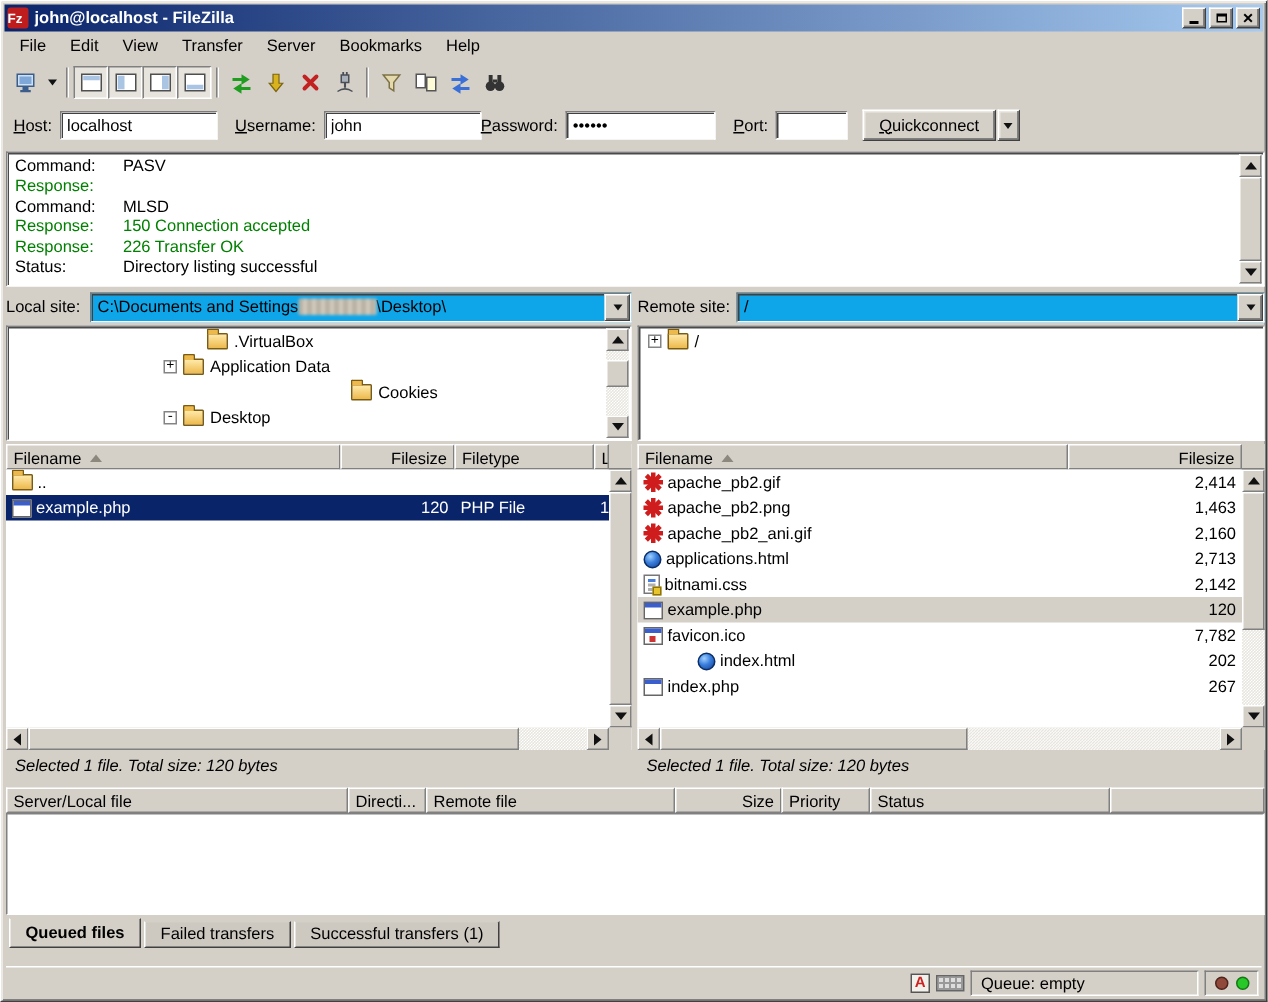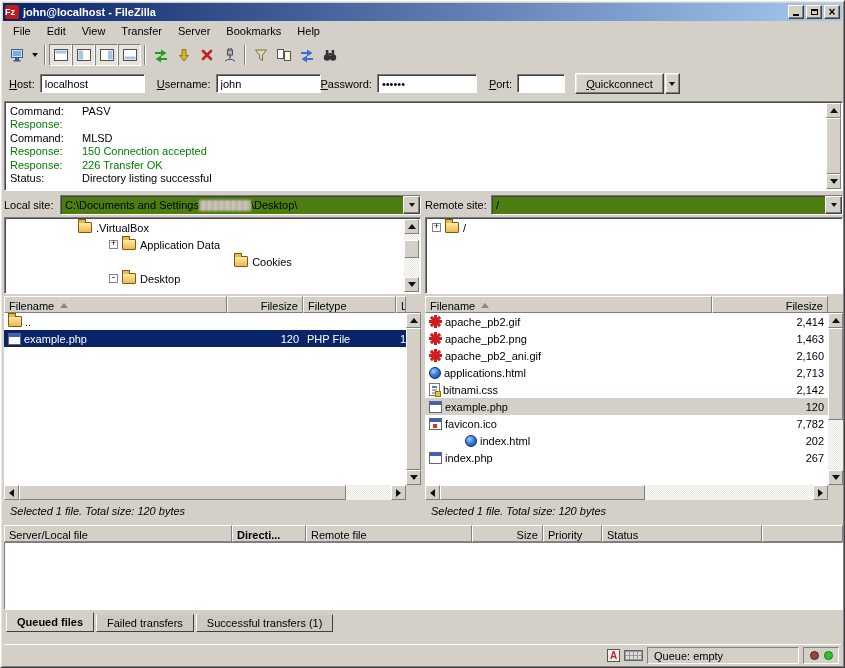--- a/index.html
+++ b/index.html
@@ -60,21 +60,21 @@
   
   .log-panel { left:3px; top:100px; width:839px; height:90px; }
   .log-lines { position:absolute; left:2px; top:2px; right:17px; bottom:2px; padding:1px 3px; overflow:hidden; }
   .log-line { display:flex; line-height:13.4px; white-space:nowrap; }
   .log-label { width:72px; flex:0 0 72px; }
   .command, .status { color:#000; }
   .response { color:#008000; }
 
   
   .site-row { height:21px; display:flex; align-items:center; }
-  .combo { flex:1; display:flex; height:20px; background:#4d7c0f;
+  .combo { flex:1; display:flex; height:20px; background:#0ea5e9;
     border:1px solid; border-color:#7b7b7b #fff #fff #7b7b7b; box-shadow: inset 1px 1px 0 #404040; }
   .combo-text { flex:1; padding:3px 4px 0 4px; white-space:nowrap; overflow:hidden; }
   .drop-btn { width:17px; background:#d4d0c8; border:1px solid; border-color:#fff #404040 #404040 #fff;
     box-shadow: inset -1px -1px 0 #808080; display:flex; align-items:center; justify-content:center; }
   .redacted { display:inline-block; width:52px; height:11px; vertical-align:-2px; border-radius:1px;
     background:repeating-linear-gradient(90deg,#b9b2a4 0 3px,#d0cabd 3px 6px); filter:blur(1px); }
 
   
   .tree-row { height:17px; display:flex; align-items:center; gap:4px; white-space:nowrap; }
   .expbox { width:9px; height:9px; flex:0 0 9px; border:1px solid #848484; background:#fff;
@@ -356,21 +356,21 @@
     <span class="combo">
       <span class="combo-text">/</span>
       <span class="drop-btn">
           <span class="a-down-s"></span>
         </span>
     </span>
   </div>
 
   <div class="abs inset" style="left:3px; top:216px; width:417px; height:77px;">
     <div style="position:absolute; left:0; top:1px; right:16px; bottom:0; overflow:hidden;">
-      <div class="tree-row" style="padding-left:60px;text-align:center;">
+      <div class="tree-row" style="padding-left:120px;text-align:center;">
           <span class="expspacer"></span>
           <span class="icon folder-icon"></span>
           <span>.VirtualBox</span>
         </div>
       <div class="tree-row" style="padding-left:104px;">
           <span class="expbox">+</span>
           <span class="icon folder-icon"></span>
           <span>Application Data</span>
         </div>
       <div class="tree-row" style="padding-left:104px;justify-content:center;">
@@ -606,21 +606,21 @@
     <div style="position:absolute; right:0; bottom:0; width:15px; height:15px; background:#d4d0c8;"></div>
   </div>
 
   <div class="abs pane-status" style="left:3px; top:501px; width:417px;">Selected 1 file. Total size: 120 bytes</div>
   <div class="abs pane-status" style="left:424px; top:501px; width:418px;">Selected 1 file. Total size: 120 bytes</div>
 
   <div class="abs list-hdr" style="left:3px; top:524px; width:839px;">
     <div class="colh" style="width:228px;">
         <span>Server/Local file</span>
       </div>
-    <div class="colh" style="width:74px;font-weight:bold;">
+    <div class="colh" style="width:52px;">
         <span>Directi...</span>
       </div>
     <div class="colh" style="width:166px;">
         <span>Remote file</span>
       </div>
     <div class="colh right" style="width:71px;">
         <span>Size</span>
       </div>
     <div class="colh" style="width:59px;">
         <span>Priority</span>

